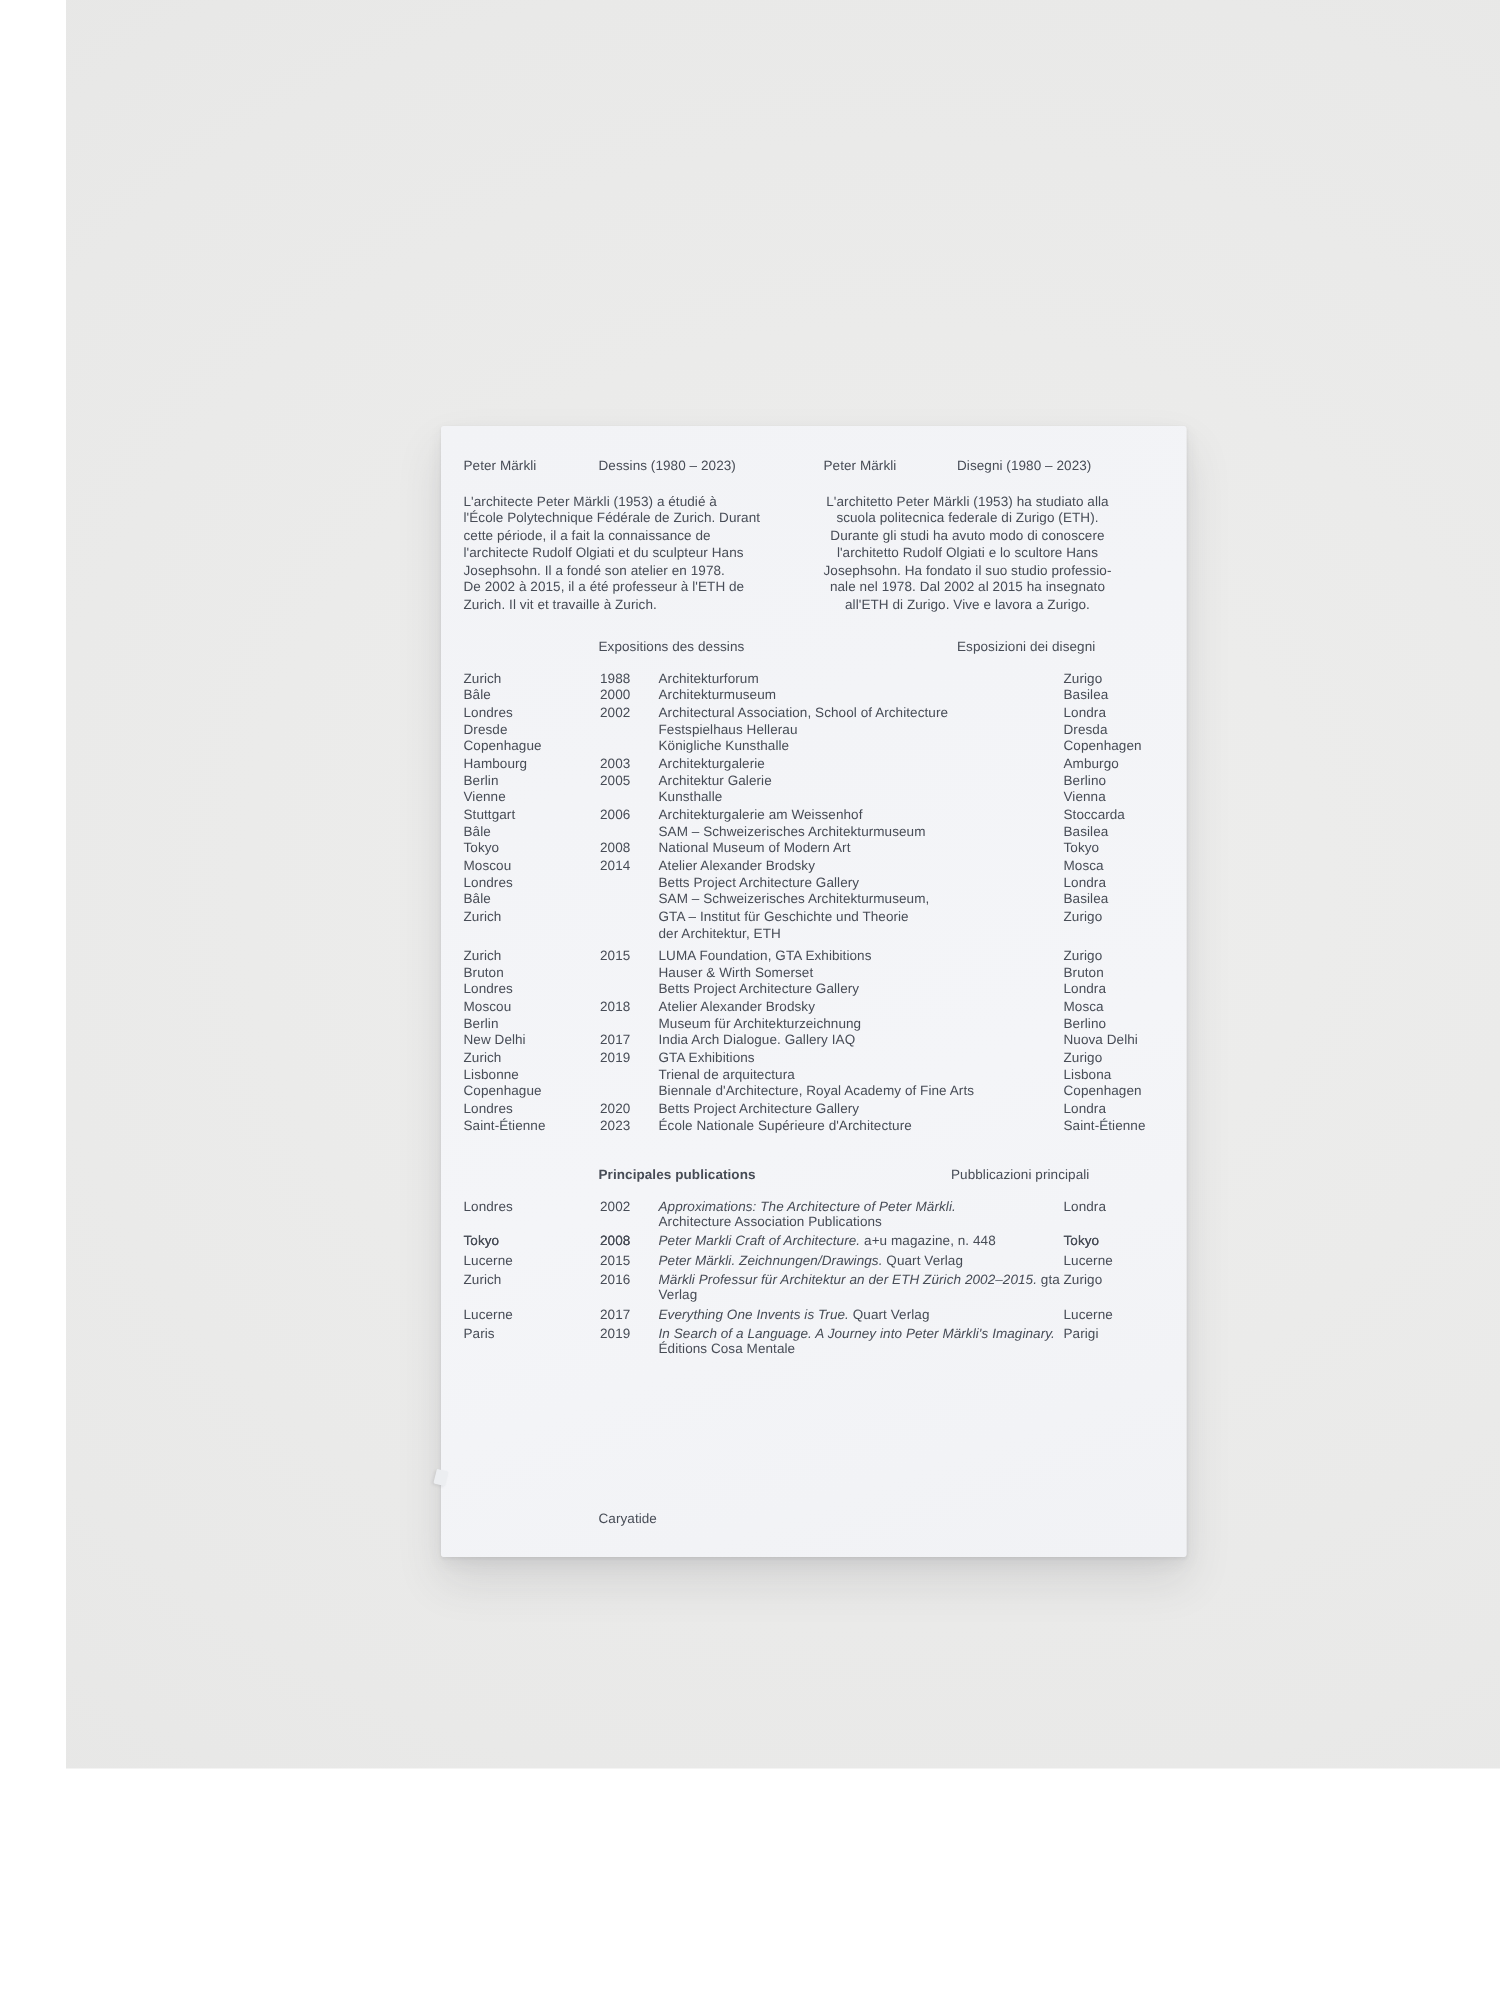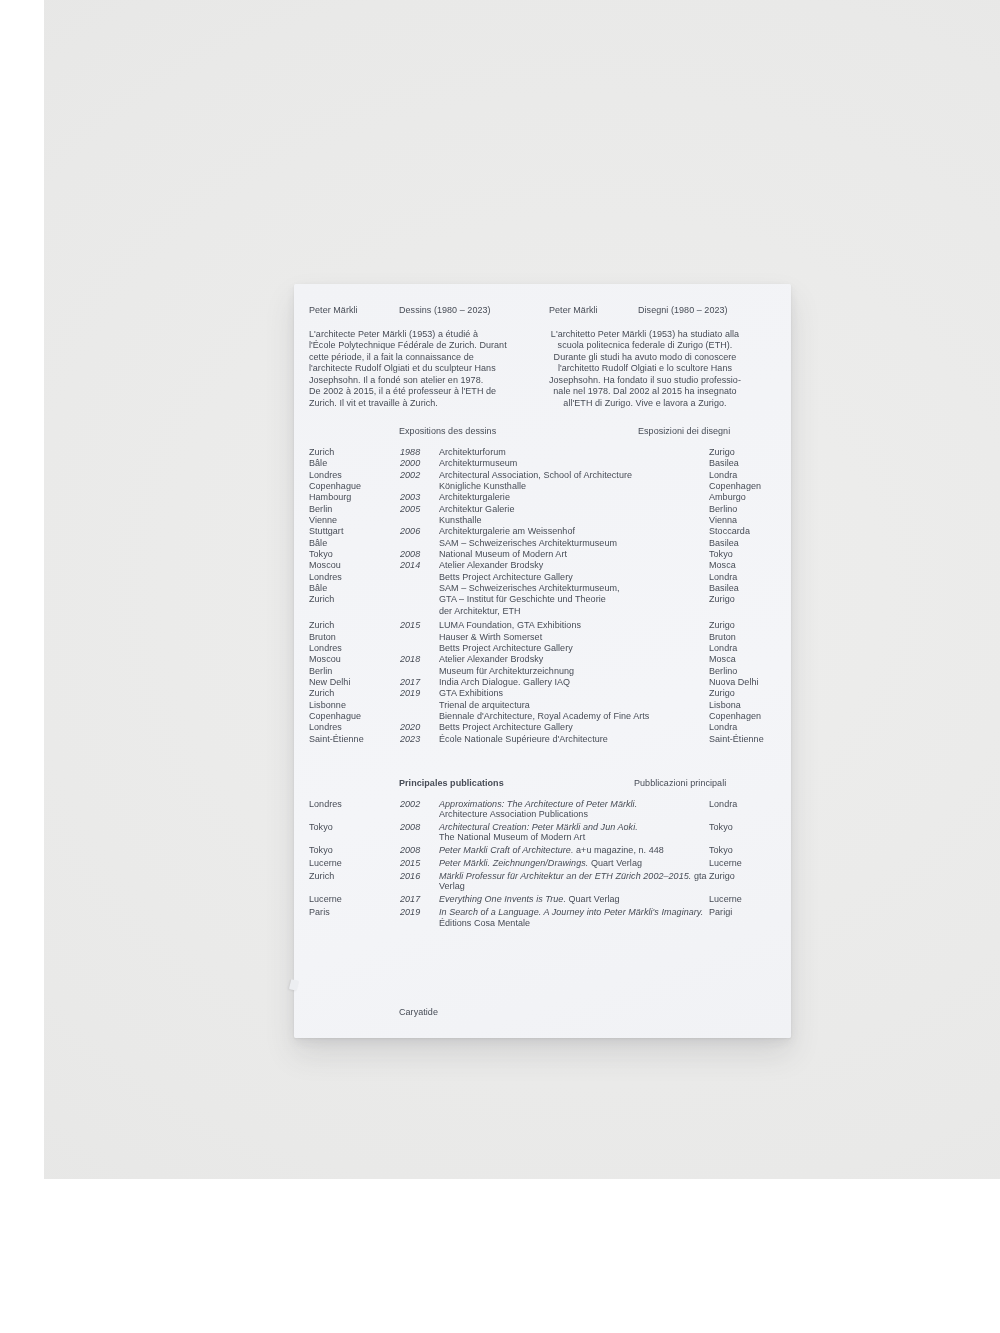--- a/index.html
+++ b/index.html
@@ -22,21 +22,21 @@
     font-size:9px;
     letter-spacing:0.05px;
   }
   .under-corner{
     position:absolute;left:-4px;top:696px;width:8px;height:10px;
     background:#eceef1;transform:rotate(14deg);border-radius:1px;
     box-shadow:-1px 1px 2px rgba(60,62,70,0.10);
   }
   .abs{position:absolute;}
   .c-city{left:15px;}
-  .c-year{left:106px;font-style:italic;}
+  .c-year{left:106px;}
   .c-venue{left:145px;}
   .c-cityit{left:415px;}
   .intro{white-space:pre;line-height:11.45px;}
   .ex-table{position:absolute;left:0;top:163px;width:100%;}
   .ex-row{position:relative;height:11.35px;}
   .ex-row.gap{margin-top:3px;}
   .ex-row span{position:absolute;top:0;white-space:nowrap;}
   .pub-table{position:absolute;left:0;top:515px;width:100%;}
   .pub-entry{position:relative;margin-bottom:2.6px;}
   .pub-entry > span{position:absolute;top:0;white-space:nowrap;}
@@ -87,20 +87,25 @@
           <span class="c-venue">Architekturmuseum</span>
           <span class="c-cityit">Basilea</span>
         </div>
         <div class="ex-row">
           <span class="c-city">Londres</span>
           <span class="c-year">2002</span>
           <span class="c-venue">Architectural Association, School of Architecture</span>
           <span class="c-cityit">Londra</span>
         </div>
         <div class="ex-row">
+          <span class="c-city">Dresde</span>
+          <span class="c-venue">Festspielhaus Hellerau</span>
+          <span class="c-cityit">Dresda</span>
+        </div>
+        <div class="ex-row">
           <span class="c-city">Copenhague</span>
           <span class="c-venue">Königliche Kunsthalle</span>
           <span class="c-cityit">Copenhagen</span>
         </div>
         <div class="ex-row">
           <span class="c-city">Hambourg</span>
           <span class="c-year">2003</span>
           <span class="c-venue">Architekturgalerie</span>
           <span class="c-cityit">Amburgo</span>
         </div>
@@ -226,21 +231,20 @@
         <div class="pub-entry">
           <span class="c-city">Londres</span>
           <span class="c-year">2002</span>
           <span class="c-cityit">Londra</span>
           <div class="pub-desc"><span class="pub-title">Approximations: The Architecture of Peter Märkli.</span><br><span>Architecture Association Publications</span></div>
         </div>
         <div class="pub-entry">
           <span class="c-city">Tokyo</span>
           <span class="c-year">2008</span>
           <span class="c-cityit">Tokyo</span>
-          <div class="pub-desc"><span class="pub-title">Architectural Creation: Peter Märkli and Jun Aoki.</span><br><span>The National Museum of Modern Art</span></div>
         </div>
         <div class="pub-entry">
           <span class="c-city">Tokyo</span>
           <span class="c-year">2008</span>
           <span class="c-cityit">Tokyo</span>
           <div class="pub-desc"><span class="pub-title">Peter Markli Craft of Architecture.</span> <span>a+u magazine, n. 448</span></div>
         </div>
         <div class="pub-entry">
           <span class="c-city">Lucerne</span>
           <span class="c-year">2015</span>

